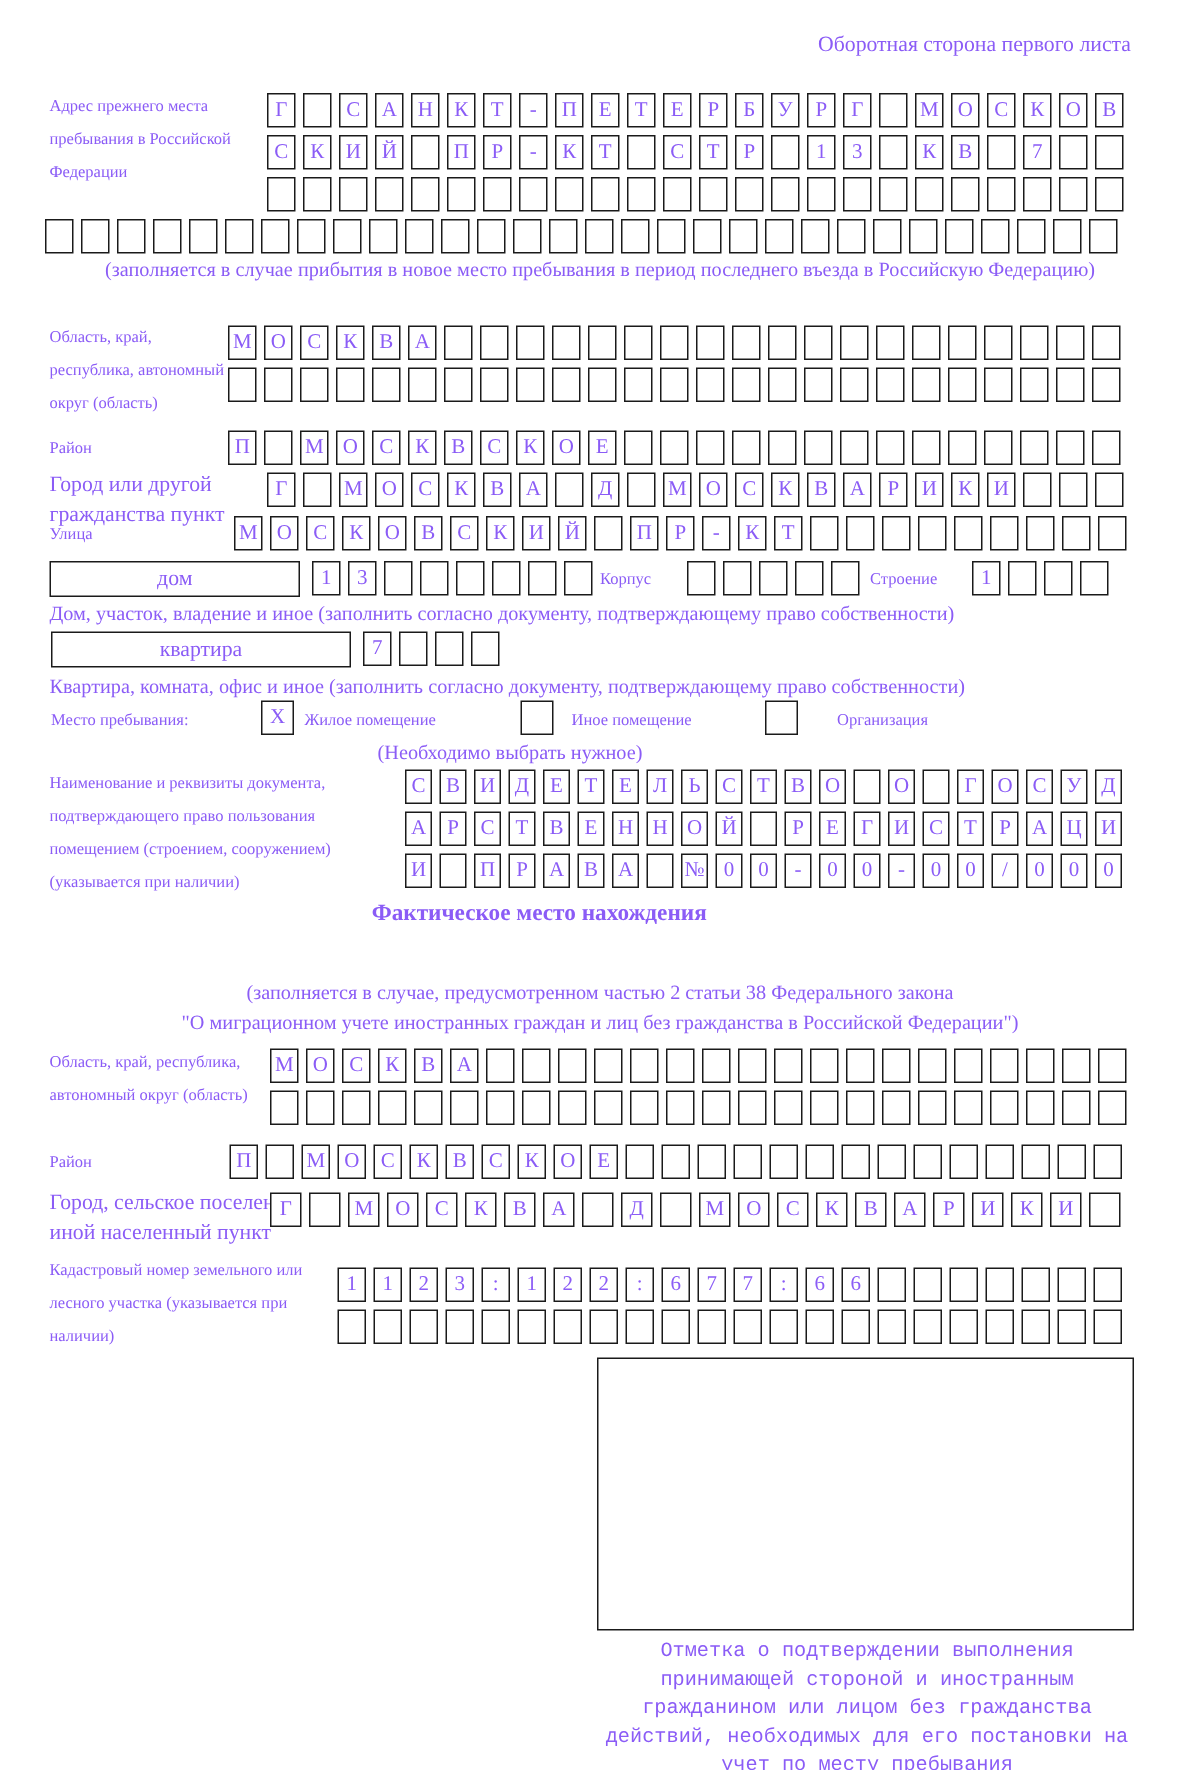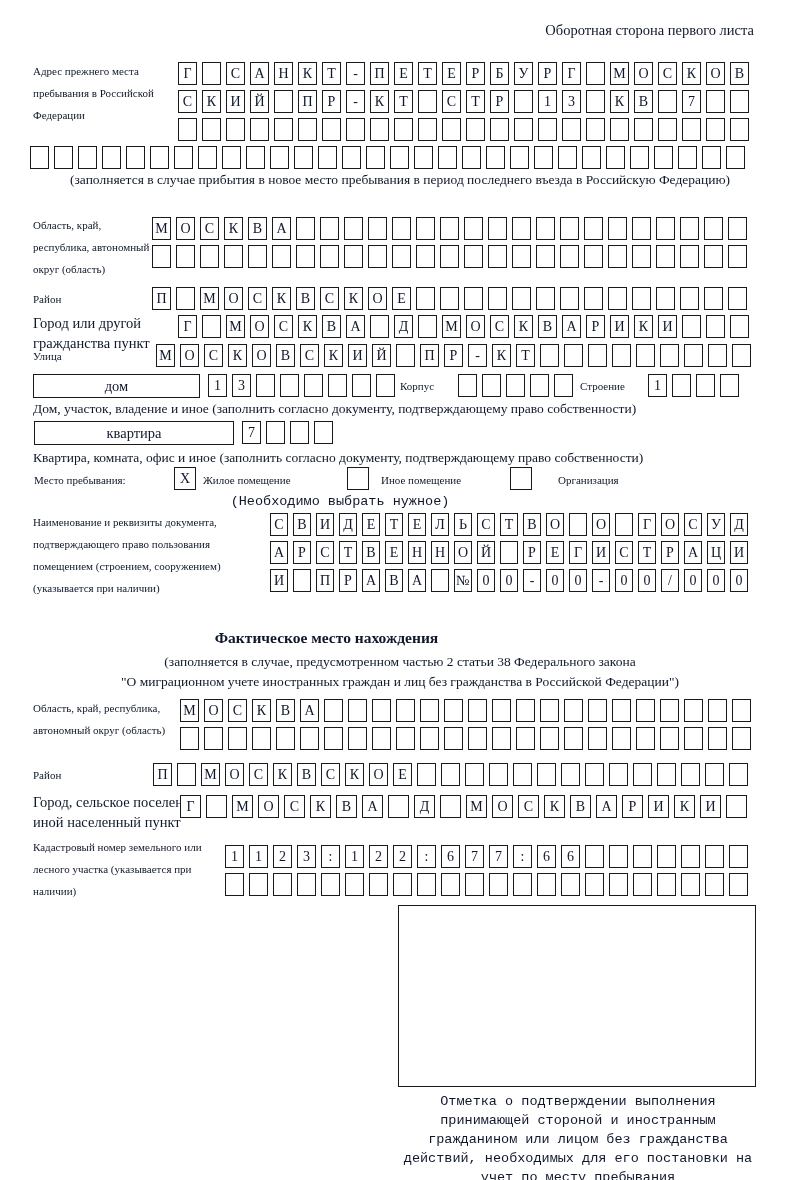--- a/index.html
+++ b/index.html
@@ -1,18 +1,18 @@
 <!DOCTYPE html>
 <html><head>
 <meta charset="utf-8">
 <style>
   html,body{margin:0;padding:0;background:#fff;}
   .page{
     position:relative;width:800px;height:1180px;background:#ffffff;
-    font-family:"Liberation Serif","DejaVu Serif",serif;color:#0f172a;overflow:hidden;
+    font-family:"Liberation Serif","DejaVu Serif",serif;color:#8b5cf6;overflow:hidden;
   }
   .lbl{position:absolute;font-size:11px;line-height:22px;}
   .lbl2{position:absolute;font-size:14.5px;line-height:20px;}
   .cap{position:absolute;font-size:13.5px;text-align:center;}
   .ttl{position:absolute;font-weight:bold;font-size:15.5px;text-align:center;}
   .row{position:absolute;display:flex;gap:5px;}
   .row .cell{
     width:19px;height:23px;border:1.6px solid #1a1a1a;box-sizing:border-box;
     display:flex;align-items:center;justify-content:center;
     font-size:14px;flex:none;background:#fff;
@@ -330,21 +330,21 @@
     </div>
   <div class="cap" style="left:33px;top:450px;width:740px;text-align:left;">Квартира, комната, офис и иное (заполнить согласно документу, подтверждающему право собственности)</div>
 
   <div class="lbl" style="left:34px;top:469px;">Место пребывания:</div>
   <div class="chk" style="left:174px;top:467px;">X</div>
   <div class="lbl" style="left:203px;top:469px;">Жилое помещение</div>
   <div class="chk" style="left:347px;top:467px;"></div>
   <div class="lbl" style="left:381px;top:469px;">Иное помещение</div>
   <div class="chk" style="left:510px;top:467px;"></div>
   <div class="lbl" style="left:558px;top:469px;">Организация</div>
-  <div class="cap" style="left:150px;top:494px;width:380px;font-family:Liberation Mono, monospace;">(Необходимо выбрать нужное)</div>
+  <div class="cap" style="left:150px;top:494px;width:380px;">(Необходимо выбрать нужное)</div>
 
   <div class="lbl" style="left:33px;top:511px;width:235px;">Наименование и реквизиты документа, подтверждающего право пользования помещением (строением, сооружением) (указывается при наличии)</div>
   <div class="row sm" style="left:270px;top:513px;">
       <div class="cell">С</div>
       <div class="cell">В</div>
       <div class="cell">И</div>
       <div class="cell">Д</div>
       <div class="cell">Е</div>
       <div class="cell">Т</div>
       <div class="cell">Е</div>
@@ -403,21 +403,21 @@
       <div class="cell">0</div>
       <div class="cell">-</div>
       <div class="cell">0</div>
       <div class="cell">0</div>
       <div class="cell">/</div>
       <div class="cell">0</div>
       <div class="cell">0</div>
       <div class="cell">0</div>
     </div>
 
-  <div class="ttl" style="left:0;top:629px;width:653px;">Фактическое место нахождения</div>
+  <div class="ttl" style="left:0;top:600px;width:653px;padding-left:33px;">Фактическое место нахождения</div>
   <div class="cap" style="left:0;top:654px;width:800px;">(заполняется в случае, предусмотренном частью 2 статьи 38 Федерального закона</div>
   <div class="cap" style="left:0;top:674px;width:800px;">"О миграционном учете иностранных граждан и лиц без гражданства в Российской Федерации")</div>
 
   <div class="lbl" style="left:33px;top:697px;width:135px;">Область, край, республика, автономный округ (область)</div>
   <div class="row" style="left:180px;top:699px;">
       <div class="cell">М</div>
       <div class="cell">О</div>
       <div class="cell">С</div>
       <div class="cell">К</div>
       <div class="cell">В</div>

